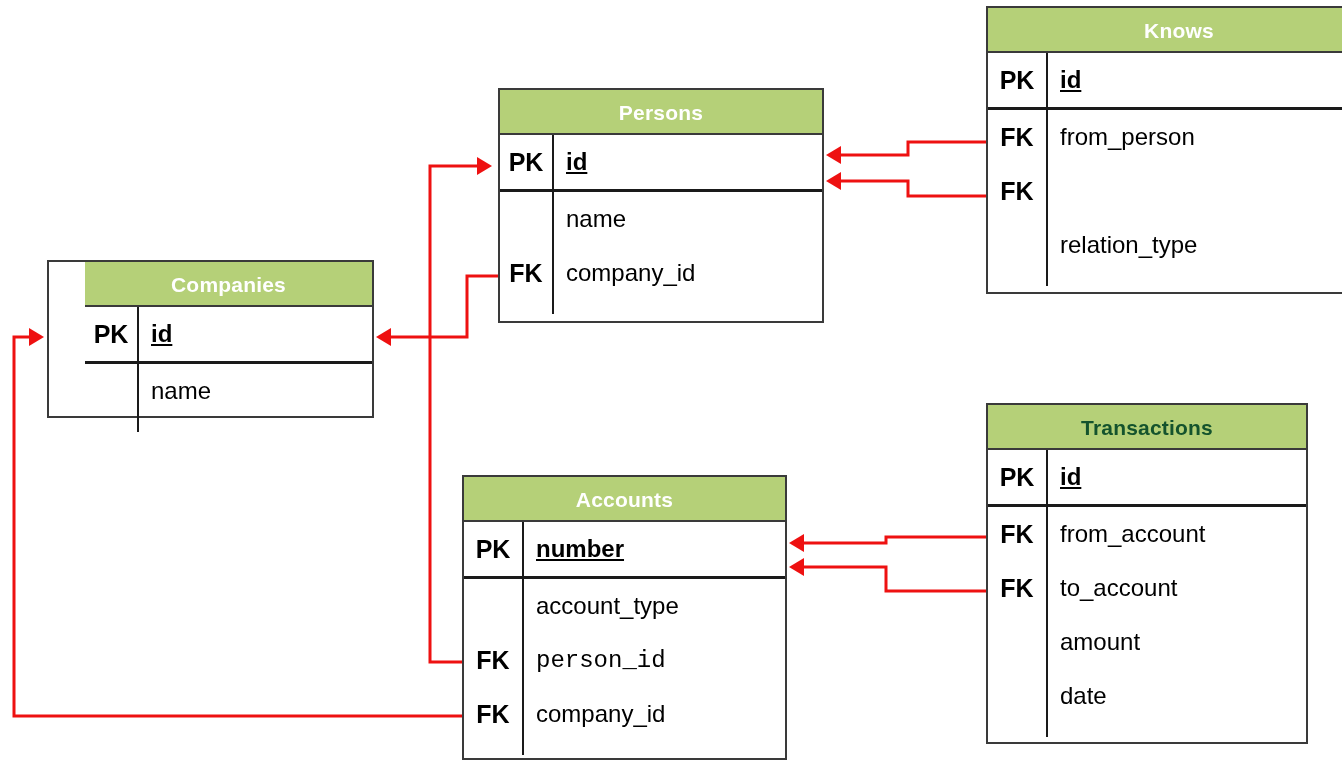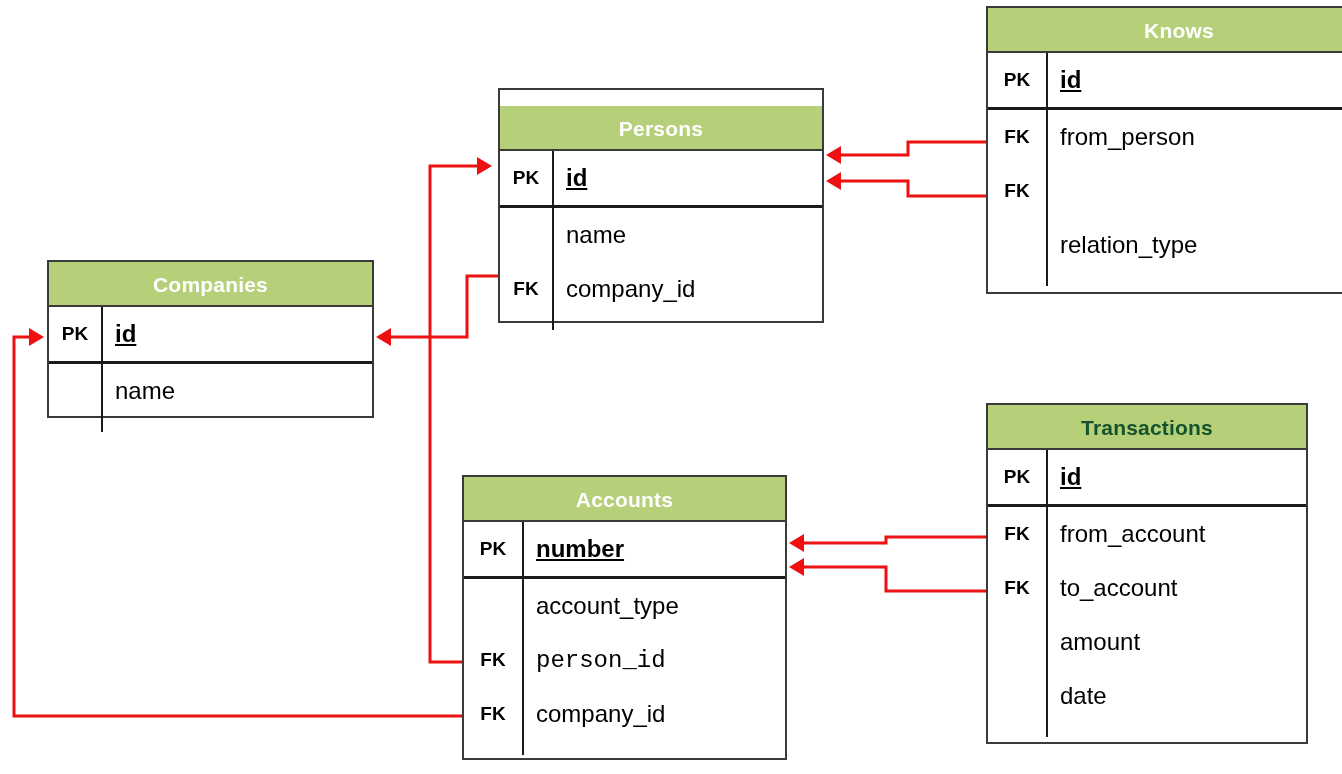--- a/index.html
+++ b/index.html
@@ -60,21 +60,21 @@
     align-items: center;
     box-sizing: border-box;
     height: 54px;
   }
   .key-cell {
     box-sizing: border-box;
     width: 52px;
     flex: 0 0 52px;
     text-align: center;
     font-weight: bold;
-    font-size: 19px;
+    font-size: 25px;
     color: #000000;
   }
   .key-cell.wide {
     width: 58px;
     flex: 0 0 58px;
   }
   .field-cell {
     box-sizing: border-box;
     flex: 1 1 auto;
     padding-left: 14px;
@@ -131,39 +131,39 @@
         <path d="M 986 537 L 886 537 L 886 543 L 802 543" fill="none" stroke="#ee1111" stroke-width="3" stroke-linejoin="miter" stroke-linecap="butt"></path>
         <polygon points="789,543 804,534 804,552" fill="#ee1111"></polygon>
       </g>
       <g>
         <path d="M 986 591 L 886 591 L 886 567 L 802 567" fill="none" stroke="#ee1111" stroke-width="3" stroke-linejoin="miter" stroke-linecap="butt"></path>
         <polygon points="789,567 804,558 804,576" fill="#ee1111"></polygon>
       </g>
     </svg>
 
   <div id="entities">
-      <div class="entity" style="left: 47px; top: 260px; width: 327px; height: 158px; border-color: rgb(58, 58, 58);">
+      <div class="entity" style="left: 47px; top: 260px; width: 327px; height: 158px; border-color: rgb(58, 58, 58); padding-left: 36px;">
         <div class="entity-header" style="background: rgb(181, 208, 120); color: rgb(255, 255, 255); border-bottom-color: rgb(58, 58, 58);">Companies</div>
         <div class="pk-section" style="border-bottom-color: rgb(26, 26, 26); position: relative;">
           <div class="attr-row">
             <div class="key-cell" style="width: 52px; flex: 0 0 52px; color: rgb(0, 0, 0);">PK</div>
             <div class="field-cell pk-field" style="color: rgb(0, 0, 0);">id</div>
           </div>
           <div class="vdiv" style="left: 52px; border-left-color: rgb(26, 26, 26);"></div>
         </div>
         <div class="attr-section" style="position: relative;">
           <div class="attr-row">
             <div class="key-cell" style="width: 52px; flex: 0 0 52px; color: rgb(0, 0, 0);"></div>
             <div class="field-cell" style="color: rgb(0, 0, 0);">name</div>
           </div>
           <div class="vdiv-body" style="left: 52px; height: 68px; border-left-color: rgb(26, 26, 26);"></div>
         </div>
       </div>
       <div class="entity" style="left: 498px; top: 88px; width: 326px; height: 235px; border-color: rgb(58, 58, 58);">
-        <div class="entity-header" style="background: rgb(181, 208, 120); color: rgb(255, 255, 255); border-bottom-color: rgb(58, 58, 58); margin-top: 16px;">Persons</div>
+        <div class="entity-header" style="background: rgb(181, 208, 120); color: rgb(255, 255, 255); border-bottom-color: rgb(58, 58, 58);">Persons</div>
         <div class="pk-section" style="border-bottom-color: rgb(26, 26, 26); position: relative;">
           <div class="attr-row">
             <div class="key-cell" style="width: 52px; flex: 0 0 52px; color: rgb(0, 0, 0);">PK</div>
             <div class="field-cell pk-field" style="color: rgb(0, 0, 0);">id</div>
           </div>
           <div class="vdiv" style="left: 52px; border-left-color: rgb(26, 26, 26);"></div>
         </div>
         <div class="attr-section" style="position: relative;">
           <div class="attr-row">
             <div class="key-cell" style="width: 52px; flex: 0 0 52px; color: rgb(0, 0, 0);"></div>

